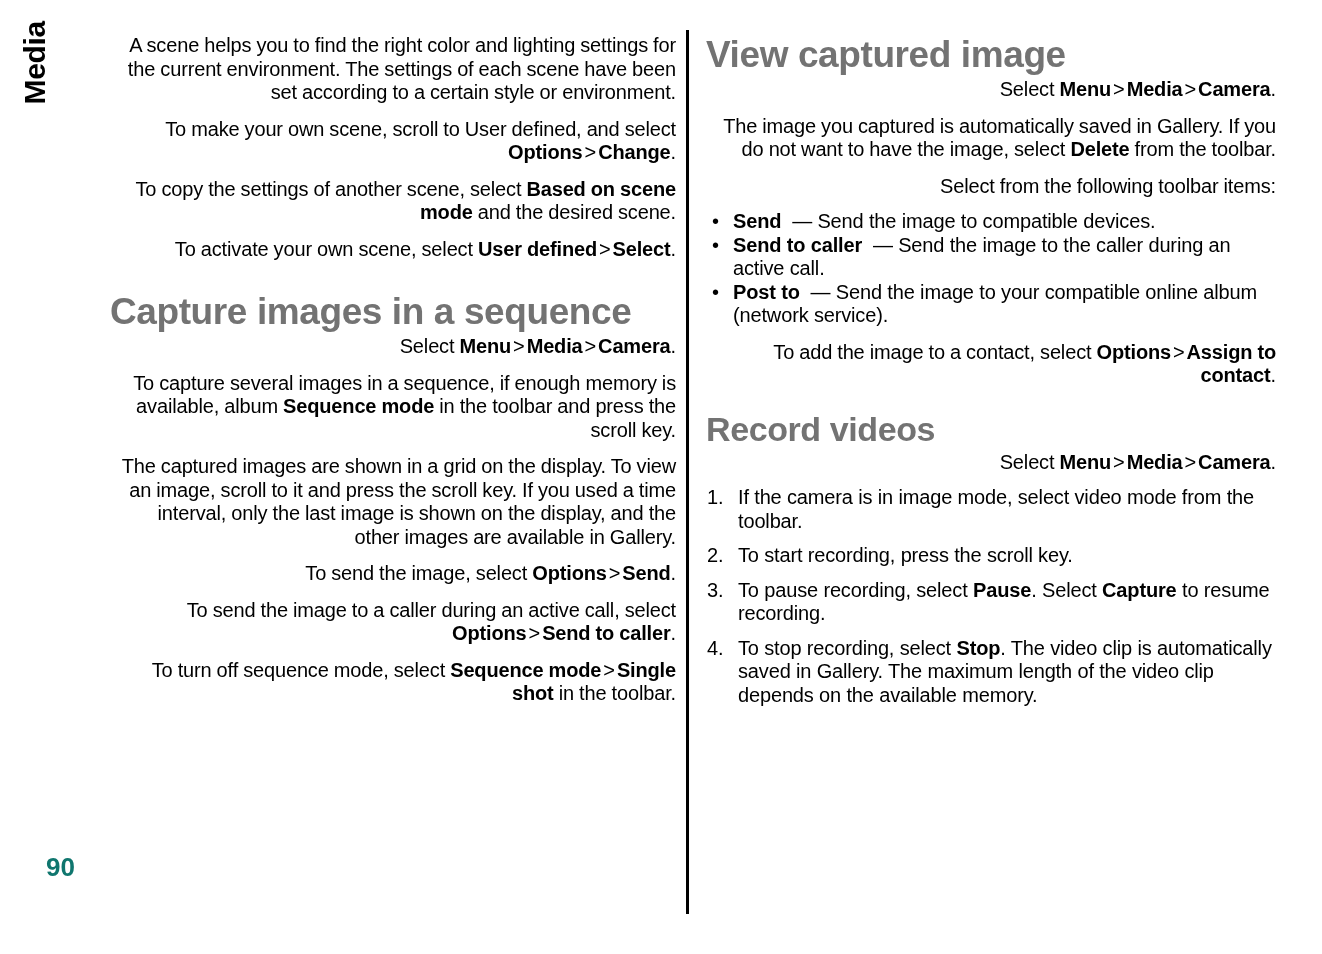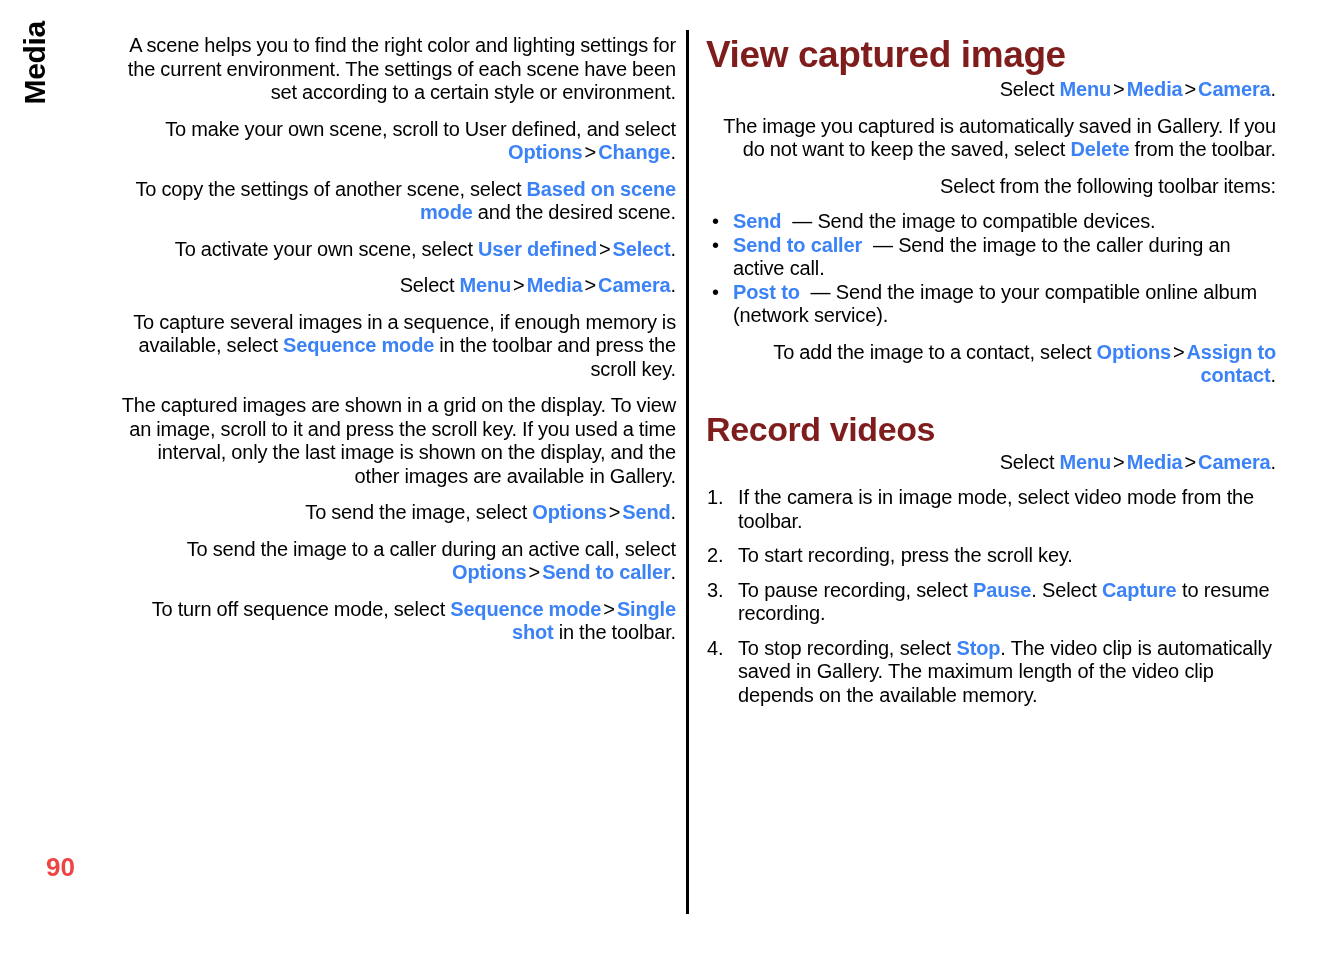--- a/index.html
+++ b/index.html
@@ -45,21 +45,21 @@
   }
 
   
   .page-number {
     position: absolute;
     left: 46px;
     top: 853px;
     font-weight: bold;
     font-size: 26px;
     line-height: 28px;
-    color: #ef4444;
+    color: #0f766e;
   }
 
   
   .column-divider {
     position: absolute;
     left: 686px;
     top: 30px;
     width: 3px;
     height: 884px;
     background: #000000;
@@ -74,21 +74,21 @@
     left: 110px;
     width: 566px;
   }
   .col-right {
     left: 706px;
     width: 570px;
   }
 
   
   .h1 {
-    color: #7f1d1d;
+    color: #737373;
     font-weight: bold;
     font-size: 34px;
     line-height: 38px;
     letter-spacing: -0.4px;
     margin: 0;
     padding: 0;
   }
   .h1.big {
     font-size: 37px;
     line-height: 41px;
@@ -109,21 +109,21 @@
     line-height: 23.5px;
     letter-spacing: -0.15px;
     margin: 0 0 13px 0;
     padding: 0;
     word-spacing: -0.3px;
     text-align: right;
   }
   .p:last-child { margin-bottom: 0; }
 
   .lnk {
-    color: #3b82f6;
+    color: #000000;
     font-weight: bold;
   }
   .sep {
     color: #000000;
     font-weight: normal;
     padding: 0 2px;
   }
 
   
   ul.bullets, ol.steps {
@@ -186,42 +186,43 @@
 
     <p class="p">A scene helps you to find the right color and lighting settings for the current environment. The settings of each scene have been set according to a certain style or environment.</p>
 
 
     <p class="p"><span>To make your own scene, scroll to User defined, and select </span><span class="lnk">Options</span><span class="sep">&gt;</span><span class="lnk">Change</span><span>.</span></p>
 
     <p class="p"><span>To copy the settings of another scene, select </span><span class="lnk">Based on scene mode</span><span> and the desired scene.</span></p>
 
     <p class="p"><span>To activate your own scene, select </span><span class="lnk">User defined</span><span class="sep">&gt;</span><span class="lnk">Select</span><span>.</span></p>
 
+    <h1 class="h1 big space-before">Capture images in a sequence</h1>
 
     <p class="p"><span>Select </span><span class="lnk">Menu</span><span class="sep">&gt;</span><span class="lnk">Media</span><span class="sep">&gt;</span><span class="lnk">Camera</span><span>.</span></p>
 
-    <p class="p"><span>To capture several images in a sequence, if enough memory is available, select </span><span class="lnk">Sequence mode</span><span> in the toolbar and press the scroll key.</span></p>
+    <p class="p"><span>To capture several images in a sequence, if enough memory is available, album </span><span class="lnk">Sequence mode</span><span> in the toolbar and press the scroll key.</span></p>
 
     <p class="p">The captured images are shown in a grid on the display. To view an image, scroll to it and press the scroll key. If you used a time interval, only the last image is shown on the display, and the other images are available in Gallery.</p>
 
     <p class="p"><span>To send the image, select </span><span class="lnk">Options</span><span class="sep">&gt;</span><span class="lnk">Send</span><span>.</span></p>
 
     <p class="p"><span>To send the image to a caller during an active call, select </span><span class="lnk">Options</span><span class="sep">&gt;</span><span class="lnk">Send to caller</span><span>.</span></p>
 
     <p class="p"><span>To turn off sequence mode, select </span><span class="lnk">Sequence mode</span><span class="sep">&gt;</span><span class="lnk">Single shot</span><span> in the toolbar.</span></p>
 
   </div>
 
   <div class="col col-right">
 
     <h1 class="h1 big">View captured image</h1>
 
     <p class="p"><span>Select </span><span class="lnk">Menu</span><span class="sep">&gt;</span><span class="lnk">Media</span><span class="sep">&gt;</span><span class="lnk">Camera</span><span>.</span></p>
 
-    <p class="p"><span>The image you captured is automatically saved in Gallery. If you do not want to keep the saved, select </span><span class="lnk">Delete</span><span> from the toolbar.</span></p>
+    <p class="p"><span>The image you captured is automatically saved in Gallery. If you do not want to have the image, select </span><span class="lnk">Delete</span><span> from the toolbar.</span></p>
 
     <p class="p tight">Select from the following toolbar items:</p>
 
     <ul class="bullets">
       <li><span class="bullet-dot">•</span><span class="lnk">Send</span><span>&nbsp; </span><span>—</span><span>&nbsp;</span><span>Send the image to compatible devices.</span></li>
       <li><span class="bullet-dot">•</span><span class="lnk">Send to caller</span><span>&nbsp; </span><span>—</span><span>&nbsp;</span><span>Send the image to the caller during an active call.</span></li>
       <li><span class="bullet-dot">•</span><span class="lnk">Post to</span><span>&nbsp; </span><span>—</span><span>&nbsp;</span><span>Send the image to your compatible online album (network service).</span></li>
     </ul>
 
 

